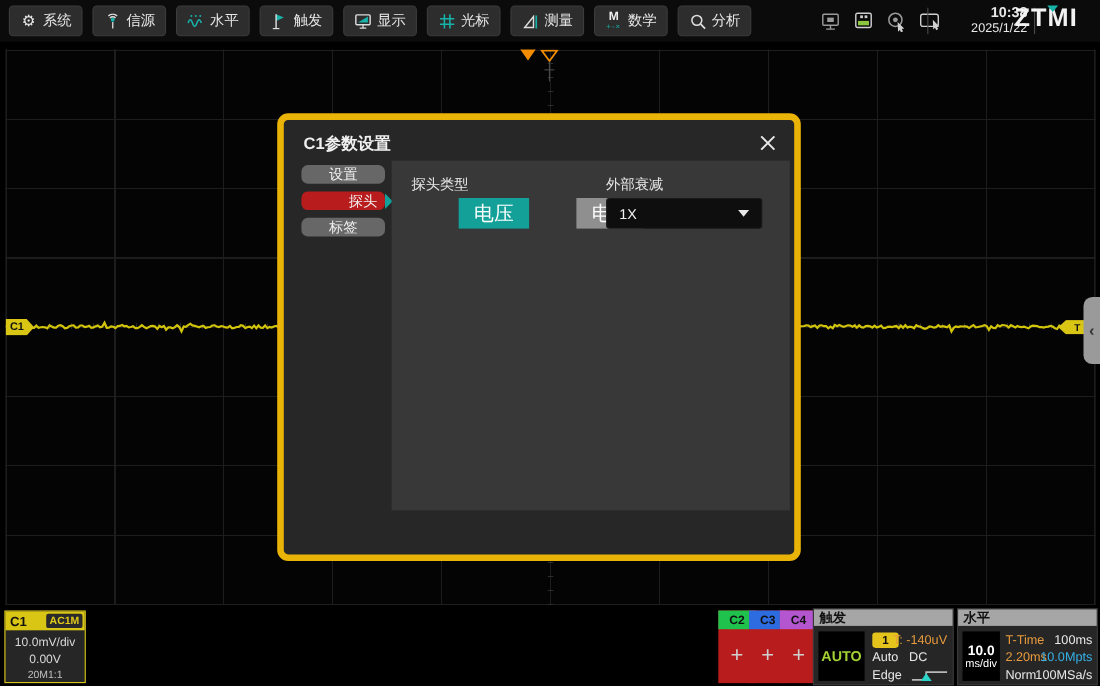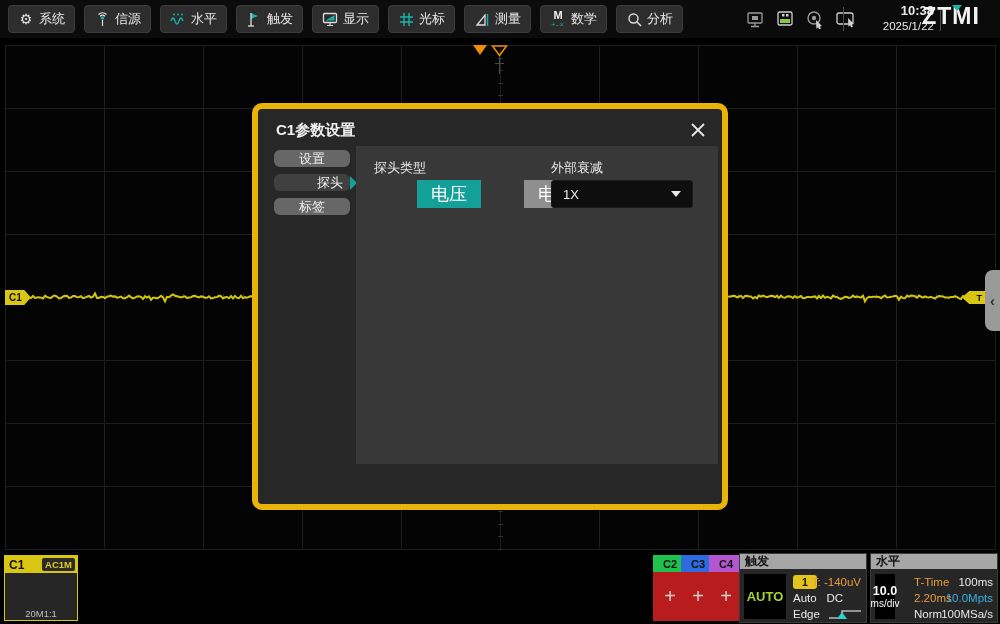--- a/index.html
+++ b/index.html
@@ -54,21 +54,21 @@
                  color:#333; font-size:15px; font-weight:bold; cursor:pointer; }
 
   
   .dialog { position:absolute; left:252px; top:103px; width:476px; height:407px; background:#272727;
             border:6px solid #eab308; border-radius:10px; z-index:10; }
   .dialog-title { position:absolute; left:18px; top:12px; color:#f0f0f0; font-size:15px; font-weight:bold; }
   .dialog-close { position:absolute; right:13px; top:10px; width:22px; height:22px; display:flex; align-items:center; justify-content:center; cursor:pointer; }
   .tabs { position:absolute; left:16px; top:41px; width:76px; }
   .tab { width:76px; height:17px; margin-bottom:7px; background:#676767; color:#f0f0f0; font-size:13px;
          border-radius:6px; display:flex; align-items:center; justify-content:center; cursor:pointer; position:relative; }
-  .tab.active { background:#404040;padding-left:36px; }
+  .tab.active { background:#b91c1c;padding-left:36px; }
   .tab.active::after { content:""; position:absolute; right:-7px; top:50%; margin-top:-7px; width:0; height:0;
          border-top:7px solid transparent; border-bottom:7px solid transparent; border-left:7px solid #12a099; }
   .dlg-content { position:absolute; left:98px; top:37px; width:362px; height:318px; background:#383838; }
   .field-label { position:absolute; color:#e8e8e8; font-size:13px; top:13px; }
   .lbl-probe { left:18px; }
   .lbl-atten { left:195px; }
   .toggle { position:absolute; left:18px; top:34px; display:flex; border-radius:4px; overflow:hidden; }
   .toggle .opt { width:64px; height:28px; display:flex; align-items:center; justify-content:center; font-size:18px; color:#fff; cursor:pointer;margin-left:43px; }
   .opt.sel { background:#12a099; }
   .opt.unsel { background:#8f8f8f; }
@@ -103,21 +103,21 @@
             color:#111; font-size:10.5px; font-weight:bold; display:flex; align-items:center; justify-content:center; }
   .trow { position:absolute; font-size:11.5px; color:#e8e8e8; }
   .orange { color:#e89b3c; }
   .cyan { color:#35b1e8; }
   .sweep { left:53px; top:38px; }
   .ttype { left:53px; top:54px; }
   .tlevel { right:5px; top:22px; }
   .tcoup { right:23px; top:38px; }
   .edge-icn { position:absolute; left:88px; top:53px; }
 
-  .hbox { position:absolute; left:4px; top:20px; width:20px; height:45px; background:#000; color:#fff; text-align:center;
+  .hbox { position:absolute; left:4px; top:20px; width:34px; height:45px; background:#000; color:#fff; text-align:center;
           display:flex; flex-direction:column; align-items:center; justify-content:center; line-height:1.15; }
   .hbox .v { font-size:12.5px; font-weight:bold; }
   .hbox .u { font-size:10px; }
   .hcol1 { left:43px; }
   .hcol2 { right:4px; text-align:right; }
   .hr1 { top:22px; } .hr2 { top:38px; } .hr3 { top:54px; }
 </style>
 </head>
 <body>
 
@@ -285,20 +285,24 @@
       </div>
     </div>
   </div>
 
   <footer class="footer">
     <div class="c1box">
       <div class="c1head">
         <span class="nm">C1</span>
         <span class="coupling-badge">AC1M</span>
       </div>
+      <div class="c1body">
+        <div>10.0mV/div</div>
+        <div>0.00V</div>
+      </div>
       <div class="c1foot">
         <span>20M</span>
         <span>1:1</span>
       </div>
     </div>
 
     <div class="chbox c2">
       <div class="chhead">C2</div>
       <div class="plus">+</div>
     </div>

